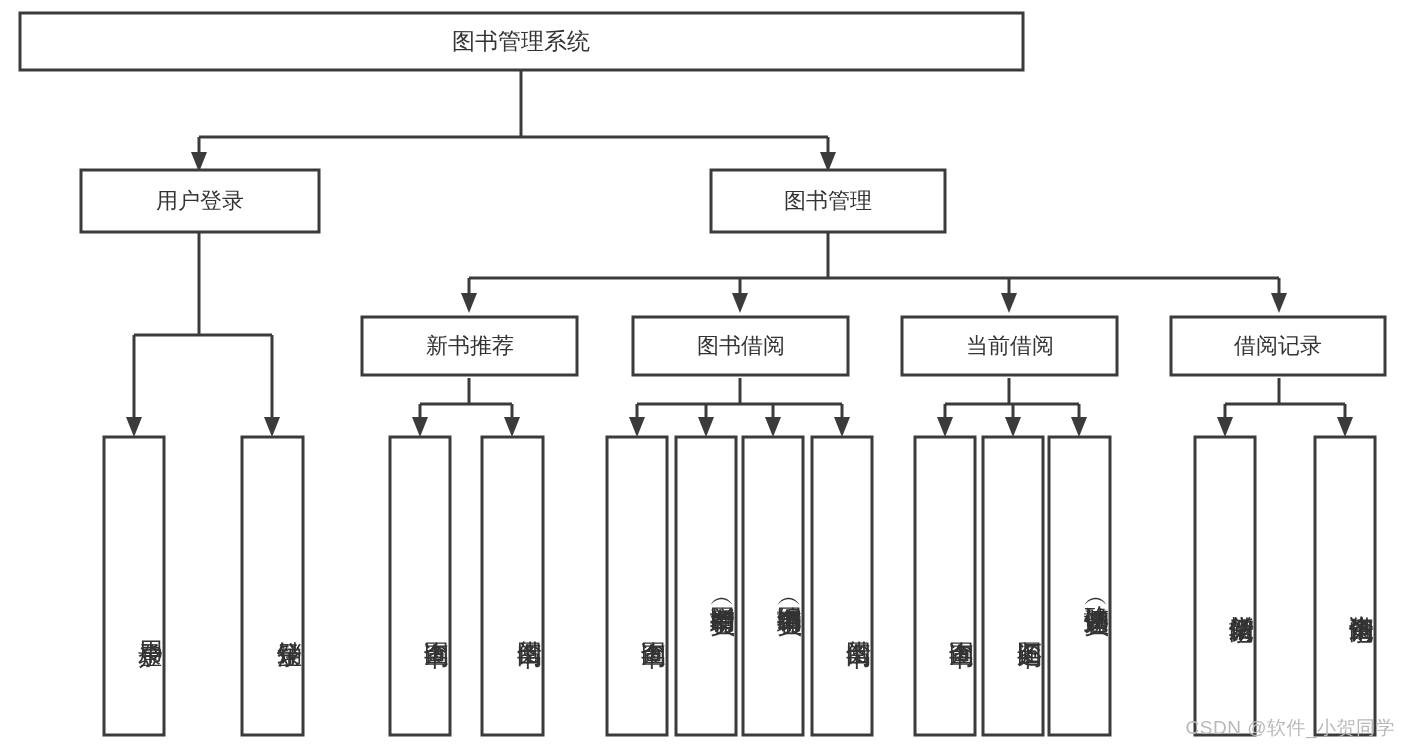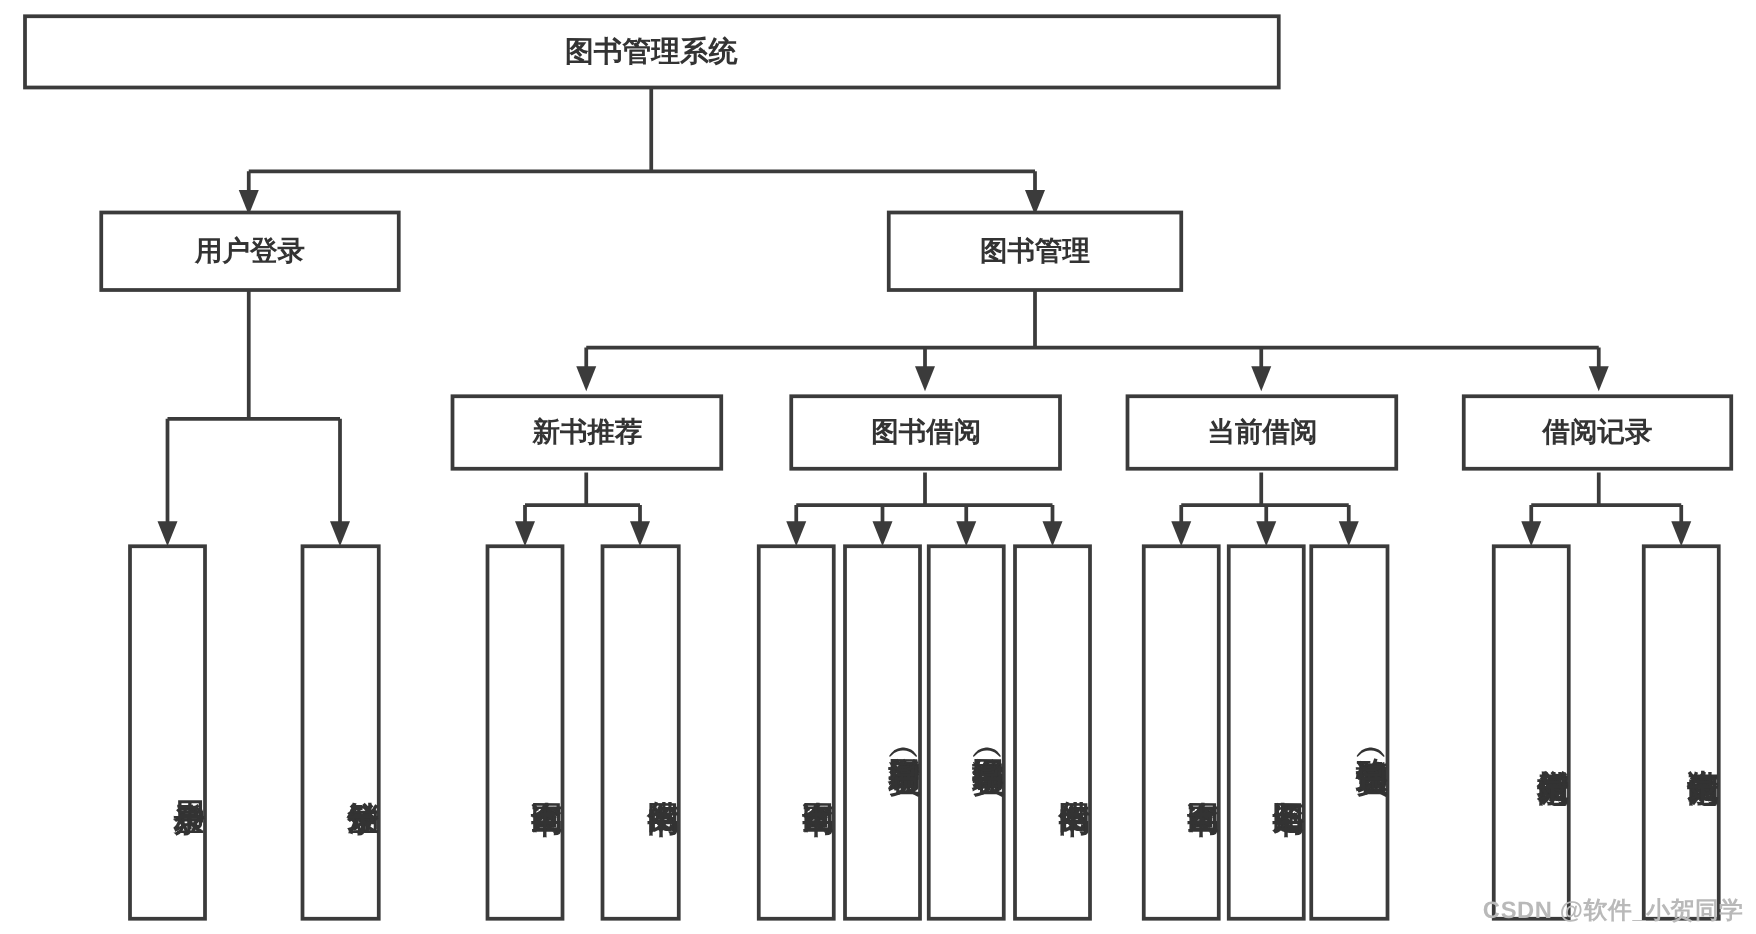--- a/index.html
+++ b/index.html
@@ -11,21 +11,20 @@
     width: 1405px;
     height: 747px;
     font-family: "Liberation Sans", "DejaVu Sans", sans-serif;
     overflow: hidden;
   }
   #diagram-root {
     position: relative;
     width: 1405px;
     height: 747px;
     background: #ffffff;
-    font-weight: bold;
   }
   svg.diagram-canvas {
     position: absolute;
     left: 0;
     top: 0;
     width: 1405px;
     height: 747px;
   }
   .node-box {
     fill: #ffffff;

